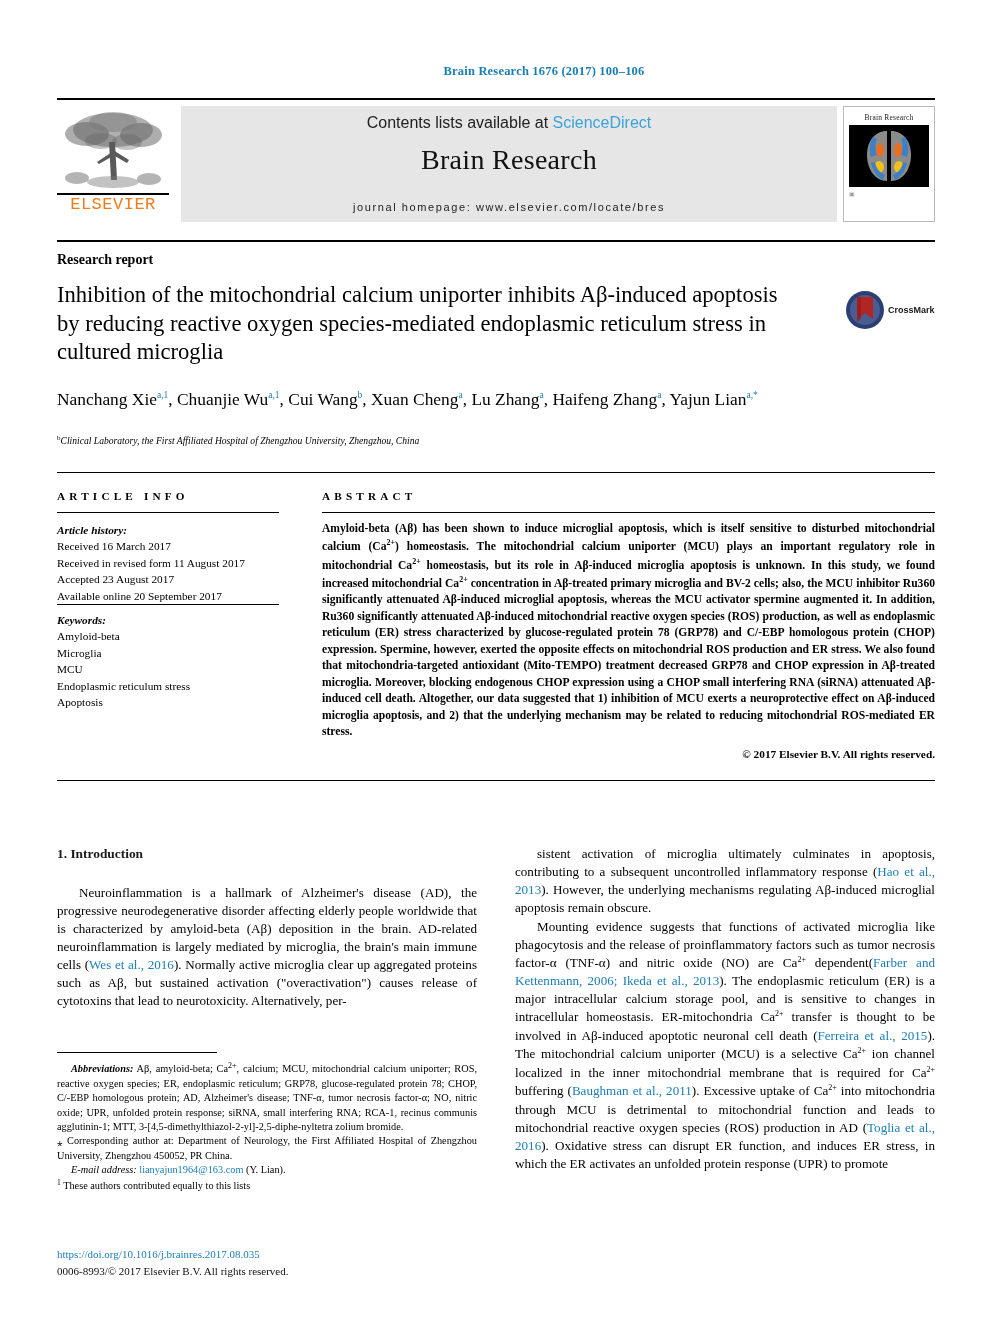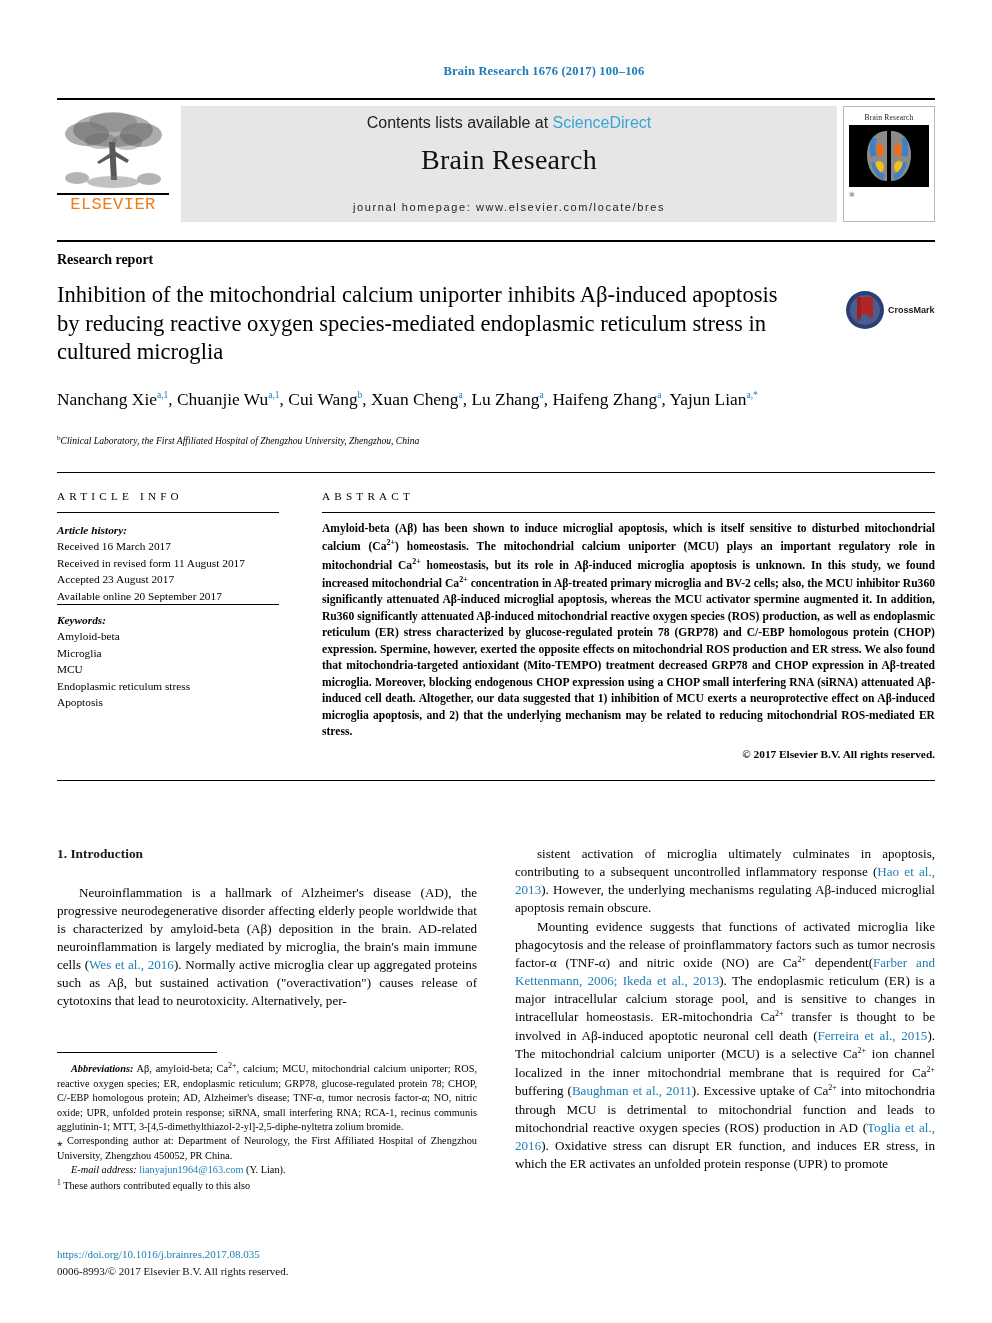--- a/index.html
+++ b/index.html
@@ -210,21 +210,21 @@
   .sec-rule-top {
     position: absolute;
     left: 57px; top: 472px;
     width: 878px;
     border-top: 1px solid #000;
   }
   .colhead {
     position: absolute;
     font-family: "Liberation Serif", serif;
     font-size: 11.2px;
-    font-weight: normal;
+    font-weight: bold;
     letter-spacing: 4.2px;
     top: 490px;
   }
   .colhead.info { left: 57px; }
   .colhead.abs  { left: 322px; }
 
   .rule-info {
     position: absolute;
     top: 512px;
     border-top: 1.6px solid #000;
@@ -481,20 +481,20 @@
       <span>⁎</span>
       <span>Corresponding author at: Department of Neurology, the First Affiliated Hospital of Zhengzhou University, Zhengzhou 450052, PR China.</span>
     </p>
     <p class="fn-indent">
       <span style="font-style:italic">E-mail address:</span>
       <span class="fn-link">lianyajun1964@163.com</span>
       <span>(Y. Lian).</span>
     </p>
     <p>
       <sup class="num">1</sup>
-      <span>These authors contributed equally to this also</span>
+      <span>These authors contributed equally to this lists</span>
     </p>
   </div>
 
   <div class="doi-line">https://doi.org/10.1016/j.brainres.2017.08.035</div>
   <div class="issn-line">0006-8993/© 2017 Elsevier B.V. All rights reserved.</div>
 
 </div>
 
 </body></html>

